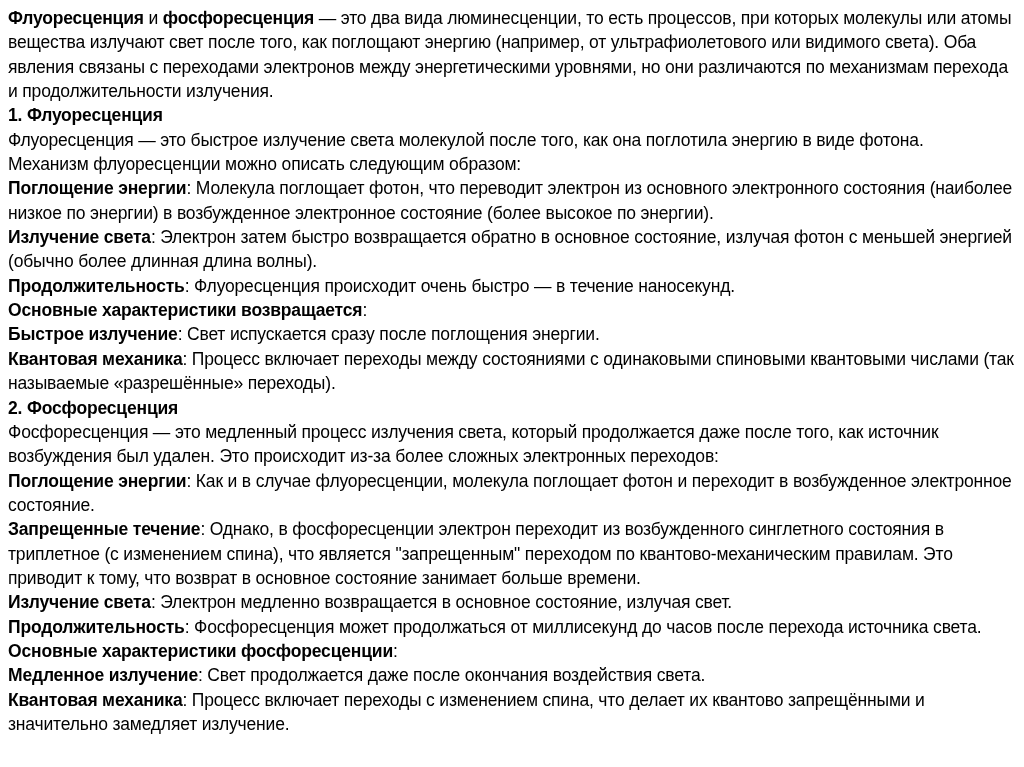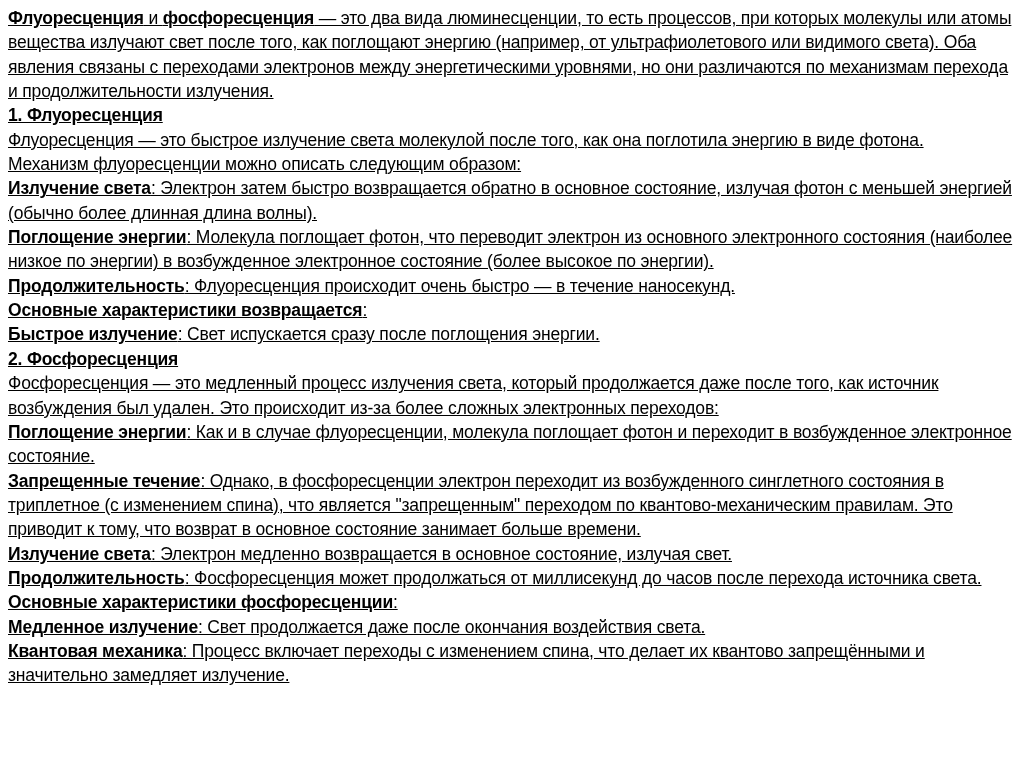--- a/index.html
+++ b/index.html
@@ -12,43 +12,43 @@
     width: 1024px;
     height: 767px;
     overflow: hidden;
     background: #ffffff;
     padding: 6px 10px 0 8px;
     font-family: "Liberation Sans", sans-serif;
     font-size: 17.5px;
     line-height: 24.35px;
     letter-spacing: -0.01em;
     color: #000000;
-    text-decoration: underline;
   }
   .para {
     margin: 0;
     padding: 0;
   }
   .para strong {
     font-weight: 700;
   }
 </style>
 </head>
 <body>
 
 <div class="page">
     <p class="para"><strong>Флуоресценция</strong><span> и </span><strong>фосфоресценция</strong><span> — это два вида люминесценции, то есть процессов, при которых молекулы или атомы вещества излучают свет после того, как поглощают энергию (например, от ультрафиолетового или видимого света). Оба явления связаны с переходами электронов между энергетическими уровнями, но они различаются по механизмам перехода и продолжительности излучения.</span></p>
     <p class="para"><strong>1. Флуоресценция</strong></p>
     <p class="para"><span>Флуоресценция — это быстрое излучение света молекулой после того, как она поглотила энергию в виде фотона.</span></p>
     <p class="para"><span>Механизм флуоресценции можно описать следующим образом:</span></p>
+    <p class="para"><strong>Поглощение энергии</strong><span>: Молекула поглощает фотон, что переводит электрон из основного электронного состояния (наиболее низкое по энергии) в возбужденное электронное состояние (более высокое по энергии).</span></p>
     <p class="para"><strong>Излучение света</strong><span>: Электрон затем быстро возвращается обратно в основное состояние, излучая фотон с меньшей энергией (обычно более длинная длина волны).</span></p>
-    <p class="para"><strong>Поглощение энергии</strong><span>: Молекула поглощает фотон, что переводит электрон из основного электронного состояния (наиболее низкое по энергии) в возбужденное электронное состояние (более высокое по энергии).</span></p>
     <p class="para"><strong>Продолжительность</strong><span>: Флуоресценция происходит очень быстро — в течение наносекунд.</span></p>
     <p class="para"><strong>Основные характеристики возвращается</strong><span>:</span></p>
     <p class="para"><strong>Быстрое излучение</strong><span>: Свет испускается сразу после поглощения энергии.</span></p>
+    <p class="para"><strong>Квантовая механика</strong><span>: Процесс включает переходы между состояниями с одинаковыми спиновыми квантовыми числами (так называемые «разрешённые» переходы).</span></p>
     <p class="para"><strong>2. Фосфоресценция</strong></p>
     <p class="para"><span>Фосфоресценция — это медленный процесс излучения света, который продолжается даже после того, как источник возбуждения был удален. Это происходит из-за более сложных электронных переходов:</span></p>
     <p class="para"><strong>Поглощение энергии</strong><span>: Как и в случае флуоресценции, молекула поглощает фотон и переходит в возбужденное электронное состояние.</span></p>
     <p class="para"><strong>Запрещенные течение</strong><span>: Однако, в фосфоресценции электрон переходит из возбужденного синглетного состояния в триплетное (с изменением спина), что является "запрещенным" переходом по квантово-механическим правилам. Это приводит к тому, что возврат в основное состояние занимает больше времени.</span></p>
     <p class="para"><strong>Излучение света</strong><span>: Электрон медленно возвращается в основное состояние, излучая свет.</span></p>
     <p class="para"><strong>Продолжительность</strong><span>: Фосфоресценция может продолжаться от миллисекунд до часов после перехода источника света.</span></p>
     <p class="para"><strong>Основные характеристики фосфоресценции</strong><span>:</span></p>
     <p class="para"><strong>Медленное излучение</strong><span>: Свет продолжается даже после окончания воздействия света.</span></p>
     <p class="para"><strong>Квантовая механика</strong><span>: Процесс включает переходы с изменением спина, что делает их квантово запрещёнными и значительно замедляет излучение.</span></p>
   </div>

